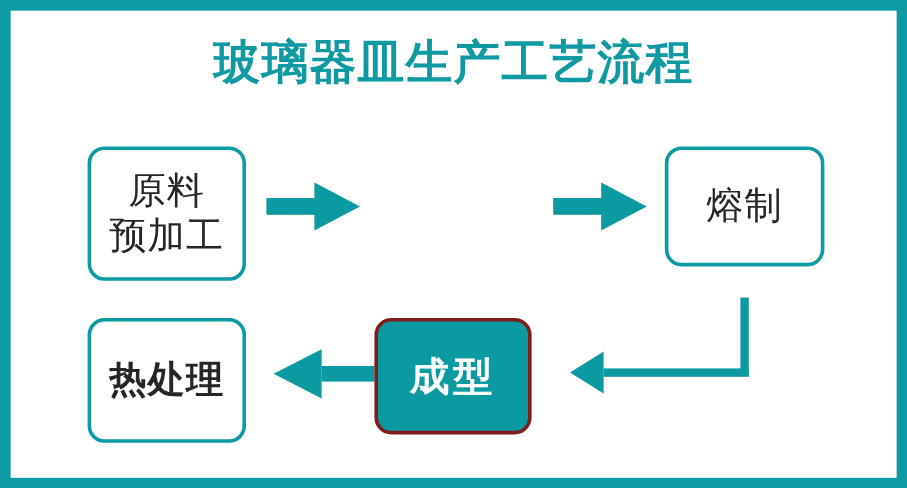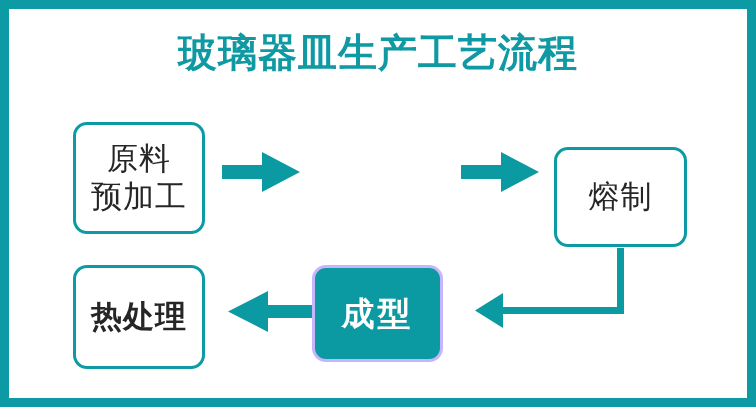--- a/index.html
+++ b/index.html
@@ -65,40 +65,40 @@
     border-radius: 14px;
   }
   .node.outline {
     background: #ffffff;
     border: 3px solid #0c9aa4;
     color: #262626;
     font-weight: 400;
   }
   .node.filled {
     background: #0b9aa2;
-    border: 3px solid #c4b5fd;
+    border: 3px solid #7f1d1d;
     color: #ffffff;
     font-weight: 700;
     justify-content: center;
   }
   .node .label {
     font-size: 31px;
     line-height: 38px;
     letter-spacing: 1px;
     white-space: pre-line;
   }
   .node.filled .label {
     font-size: 33px;
     letter-spacing: 3px;
   }
 
   
   #node-raw        { left: 73px;  top: 122px; width: 132px; height: 112px; }
   #node-batch      { left: 312px; top: 122px; width: 132px; height: 100px; }
-  #node-melting    { left: 554px; top: 122px; width: 133px; height: 100px; margin-top: 25px; }
+  #node-melting    { left: 554px; top: 122px; width: 133px; height: 100px; }
   #node-forming    { left: 312px; top: 265px; width: 131px; height: 97px;  }
   #node-annealing  { left: 73px;  top: 265px; width: 132px; height: 104px; font-weight: bold;  }
 
   
   .connectors {
     position: absolute;
     left: 0; top: 0;
     width: 756px;
     height: 407px;
     pointer-events: none;

